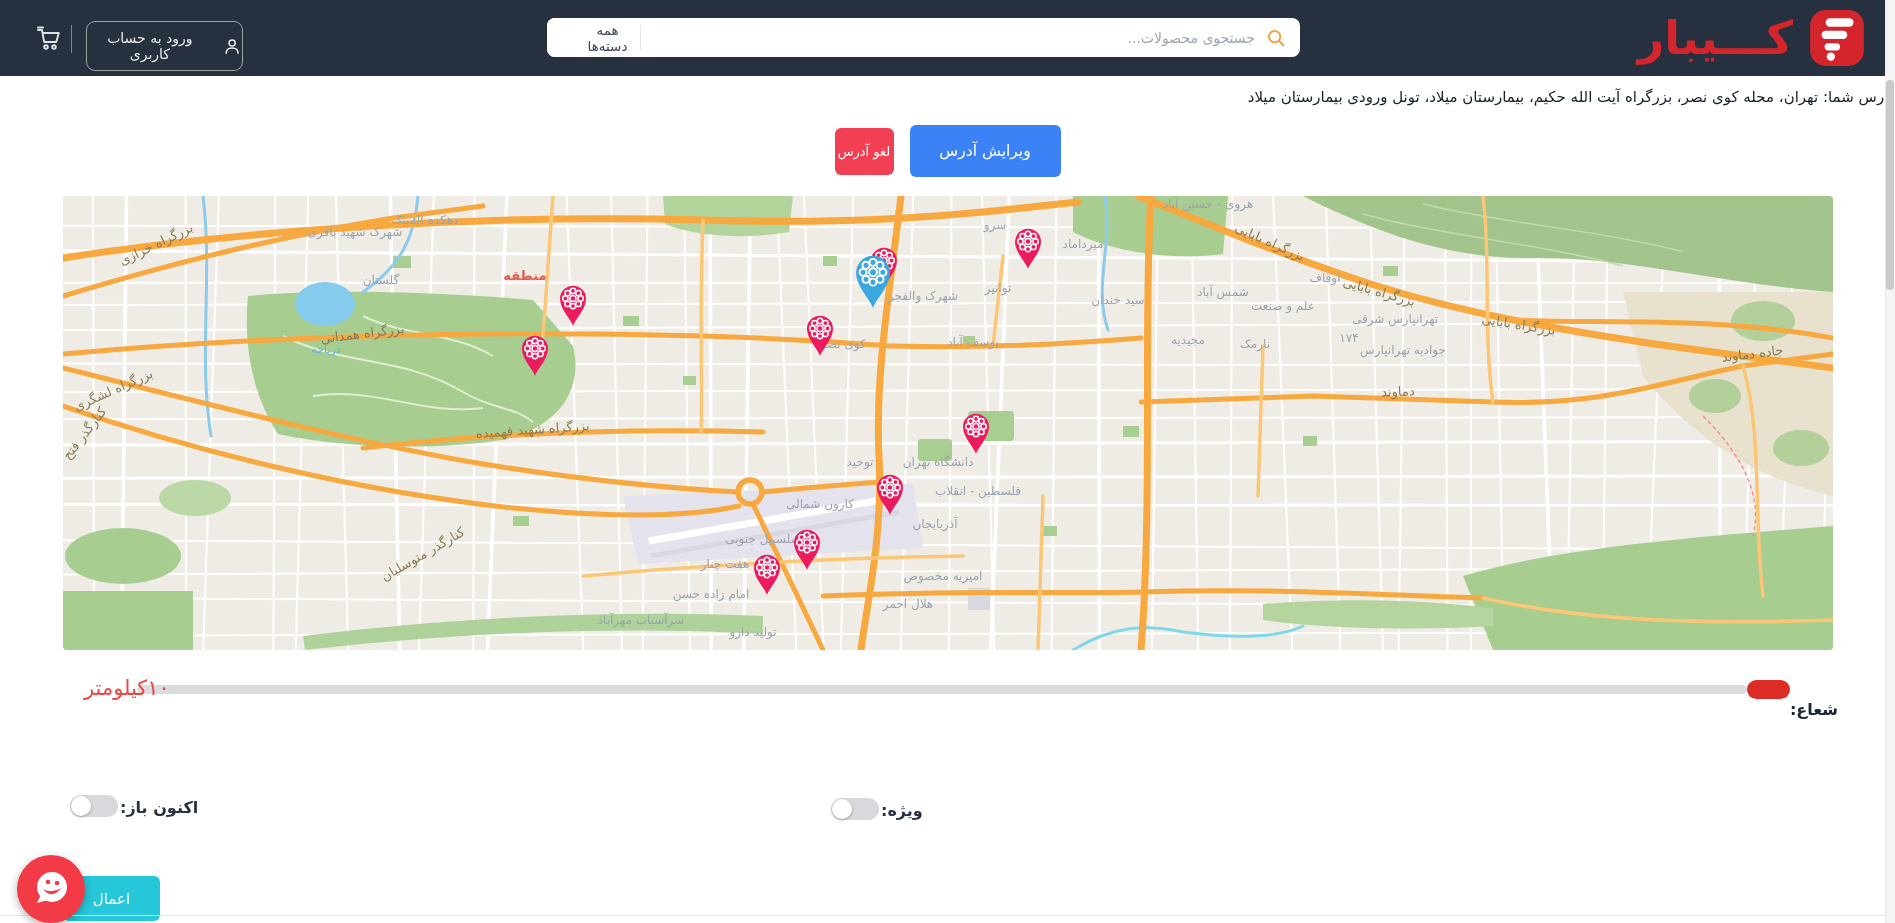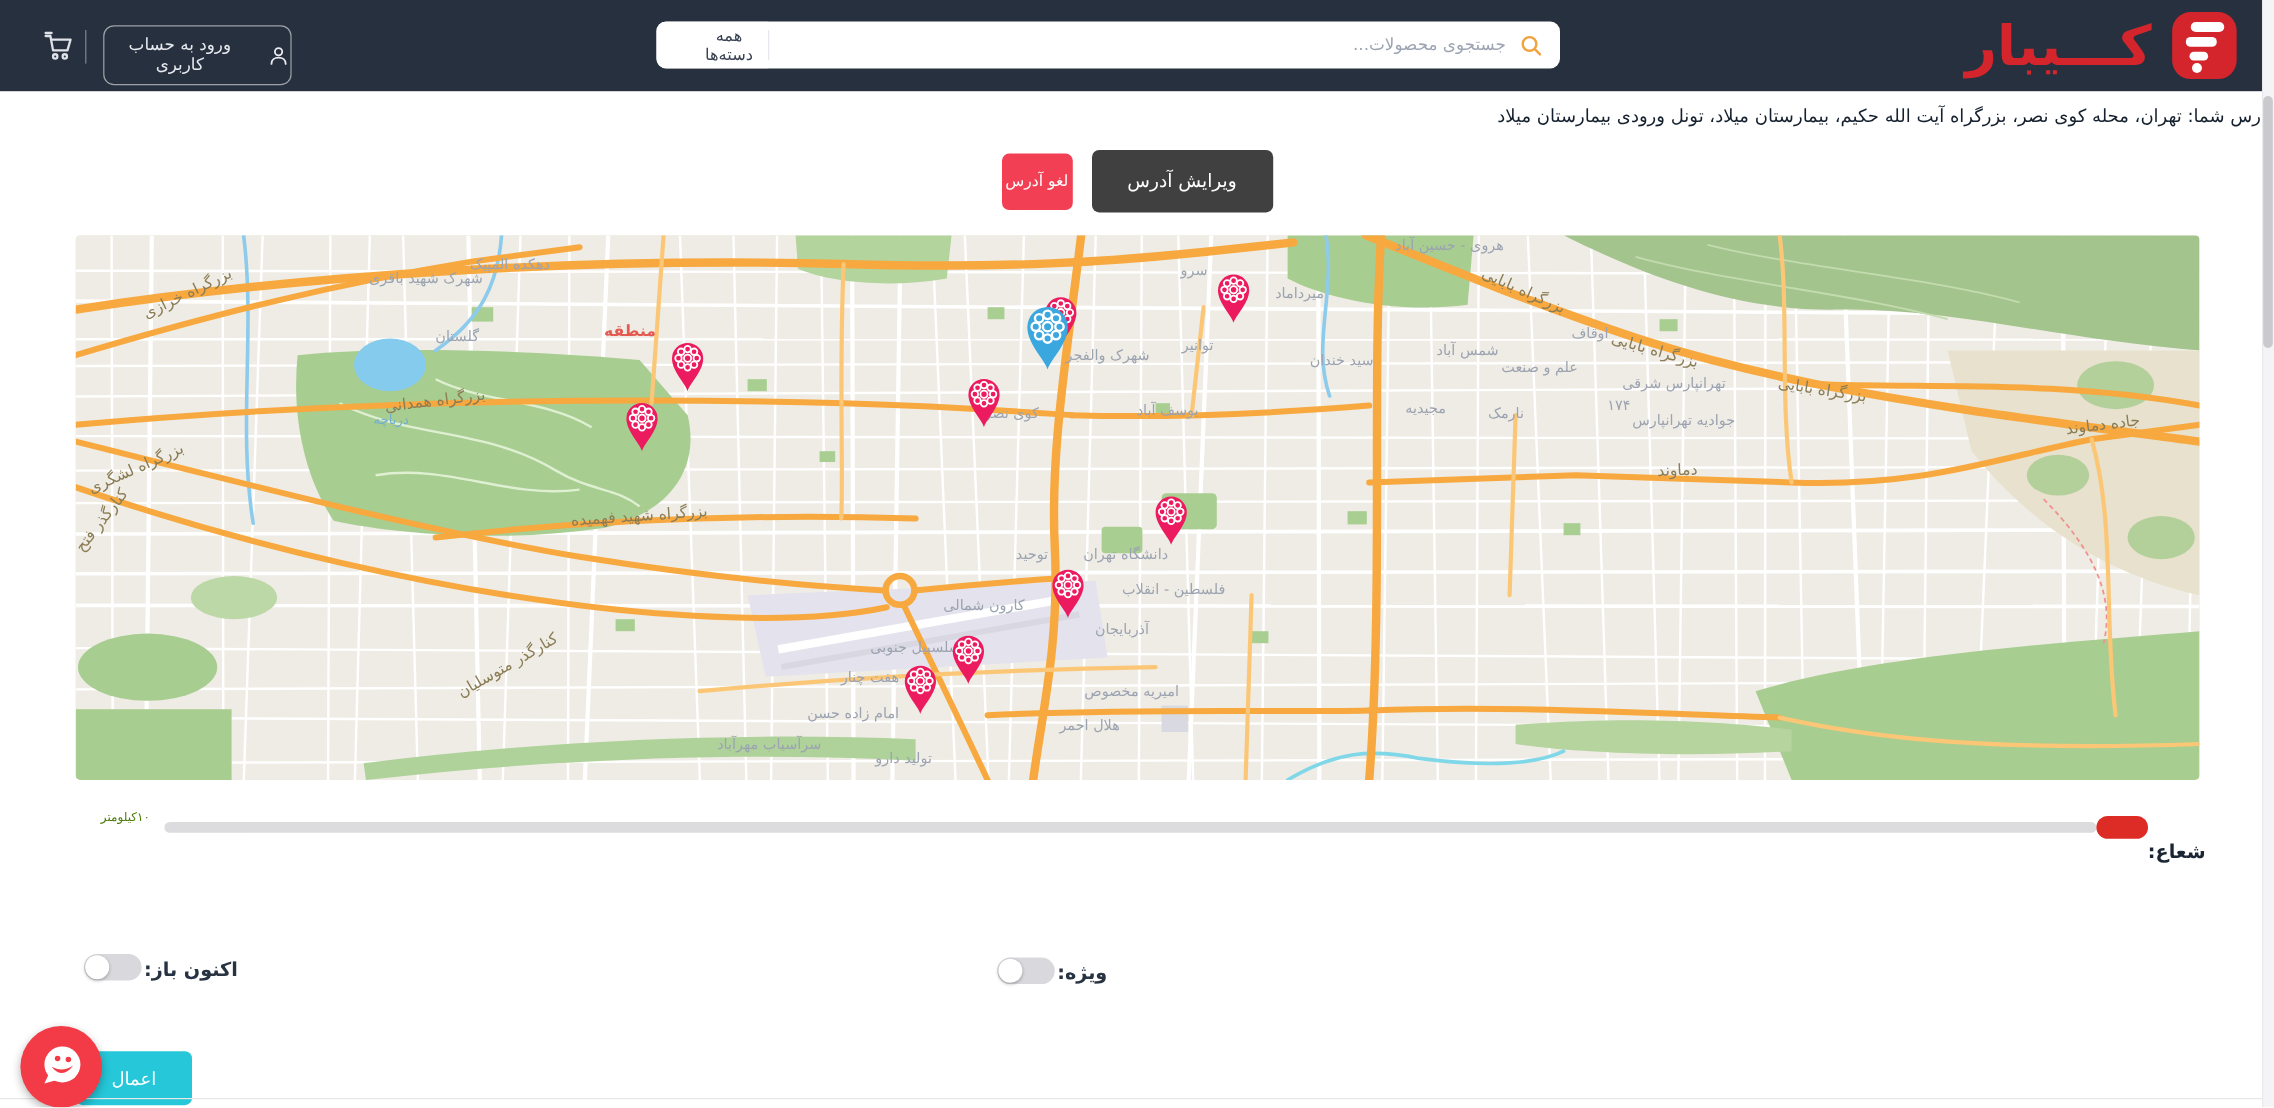--- a/index.html
+++ b/index.html
@@ -19,21 +19,21 @@
   .search-input { flex:1; border:none; outline:none; font-size:14px; color:#333; padding:0 10px; background:transparent; }
   .search-input::placeholder { color:#9CA4B2; }
   .sb-divider { width:1px; height:25px; background:#E4E7EB; }
   .cat-btn { width:93px; height:100%; background:#fff; border:none; font-size:13.5px; color:#3A4354; cursor:pointer;padding-left:28px; }
   .logo { position:absolute; right:27px; top:6px; height:64px; display:flex; align-items:center; gap:13px; }
   .logo-text { color:#D4252C; font-size:46px; font-weight:bold; line-height:64px; }
 
   
   .address-line { position:absolute; top:88px; left:0; width:100%; text-align:right; font-size:15px; color:#15202E; font-weight:500; }
   .addr-btns { position:absolute; top:124px; left:0; width:100%; height:54px; display:flex; justify-content:center; align-items:center; gap:16px; }
-  .btn-edit { width:151px; height:52px; background:#404040; color:#fff; border:none; border-radius:6px; font-size:15.5px; cursor:pointer; }
+  .btn-edit { width:151px; height:52px; background:#3b82f6; color:#fff; border:none; border-radius:6px; font-size:15.5px; cursor:pointer; }
   .btn-cancel { width:59px; height:47px; background:#F23F53; color:#fff; border:none; border-radius:6px; font-size:13px;
     cursor:pointer; overflow:hidden; white-space:nowrap; padding:0; }
 
   
   .map-wrap { position:absolute; left:63px; top:196px; width:1770px; height:454px; border-radius:4px; overflow:hidden; background:#EFECE5; }
   .map-wrap svg { display:block; width:100%; height:100%; }
   .road { fill:none; stroke:#F7A83F; stroke-linecap:round; }
   .r1 { stroke-width:7px; } .r2 { stroke-width:5px; } .r3 { stroke-width:3.5px; stroke:#FBC777; }
   .river { fill:none; stroke:#8CCBEC; stroke-width:3px; stroke-linecap:round; }
   .trail { fill:none; stroke:#F09090; stroke-width:1.5px; stroke-dasharray:4 3; }
@@ -41,21 +41,21 @@
   .mtex { fill:none; stroke:#C3DBAE; stroke-width:1.5px; }
   text.ml { font-size:12px; fill:#9BA3B0; text-anchor:middle; }
   text.hw { font-size:13px; fill:#8A7C55; }
   text.dist { font-size:13px; fill:#E25A50; font-weight:bold; }
   text.wt { font-size:11px; fill:#6FAFD2; }
 
   
   .radius-label { position:absolute; right:57px; top:676px; font-size:16px; font-weight:bold; color:#1C2534;margin-top:24px; }
   .slider-track { position:absolute; left:137px; top:685px; width:1610px; height:9px; background:#DCDCDE; border-radius:5px; }
   .slider-handle { position:absolute; left:1747px; top:680px; width:43px; height:19px; background:#DD2C26; border-radius:10px; cursor:pointer; }
-  .radius-value { position:absolute; left:84px; top:676px; font-size:10px; color:#4d7c0f; }
+  .radius-value { position:absolute; left:84px; top:676px; font-size:21px; color:#ef4444; }
 
   
   .toggle-group { position:absolute; display:flex; align-items:flex-end; gap:2px; }
   .tg-special { left:831px; top:798px; }
   .tg-open { left:70px; top:795px; }
   .toggle-label { font-size:16px; font-weight:bold; color:#273242; }
   .toggle { position:relative; width:48px; height:22px; background:#D9D9DD; border-radius:12px; cursor:pointer; }
   .knob { position:absolute; left:1px; top:1px; width:20px; height:20px; background:#fff; border-radius:50%;
     box-shadow:0 1px 3px rgba(0,0,0,.3); }
 

